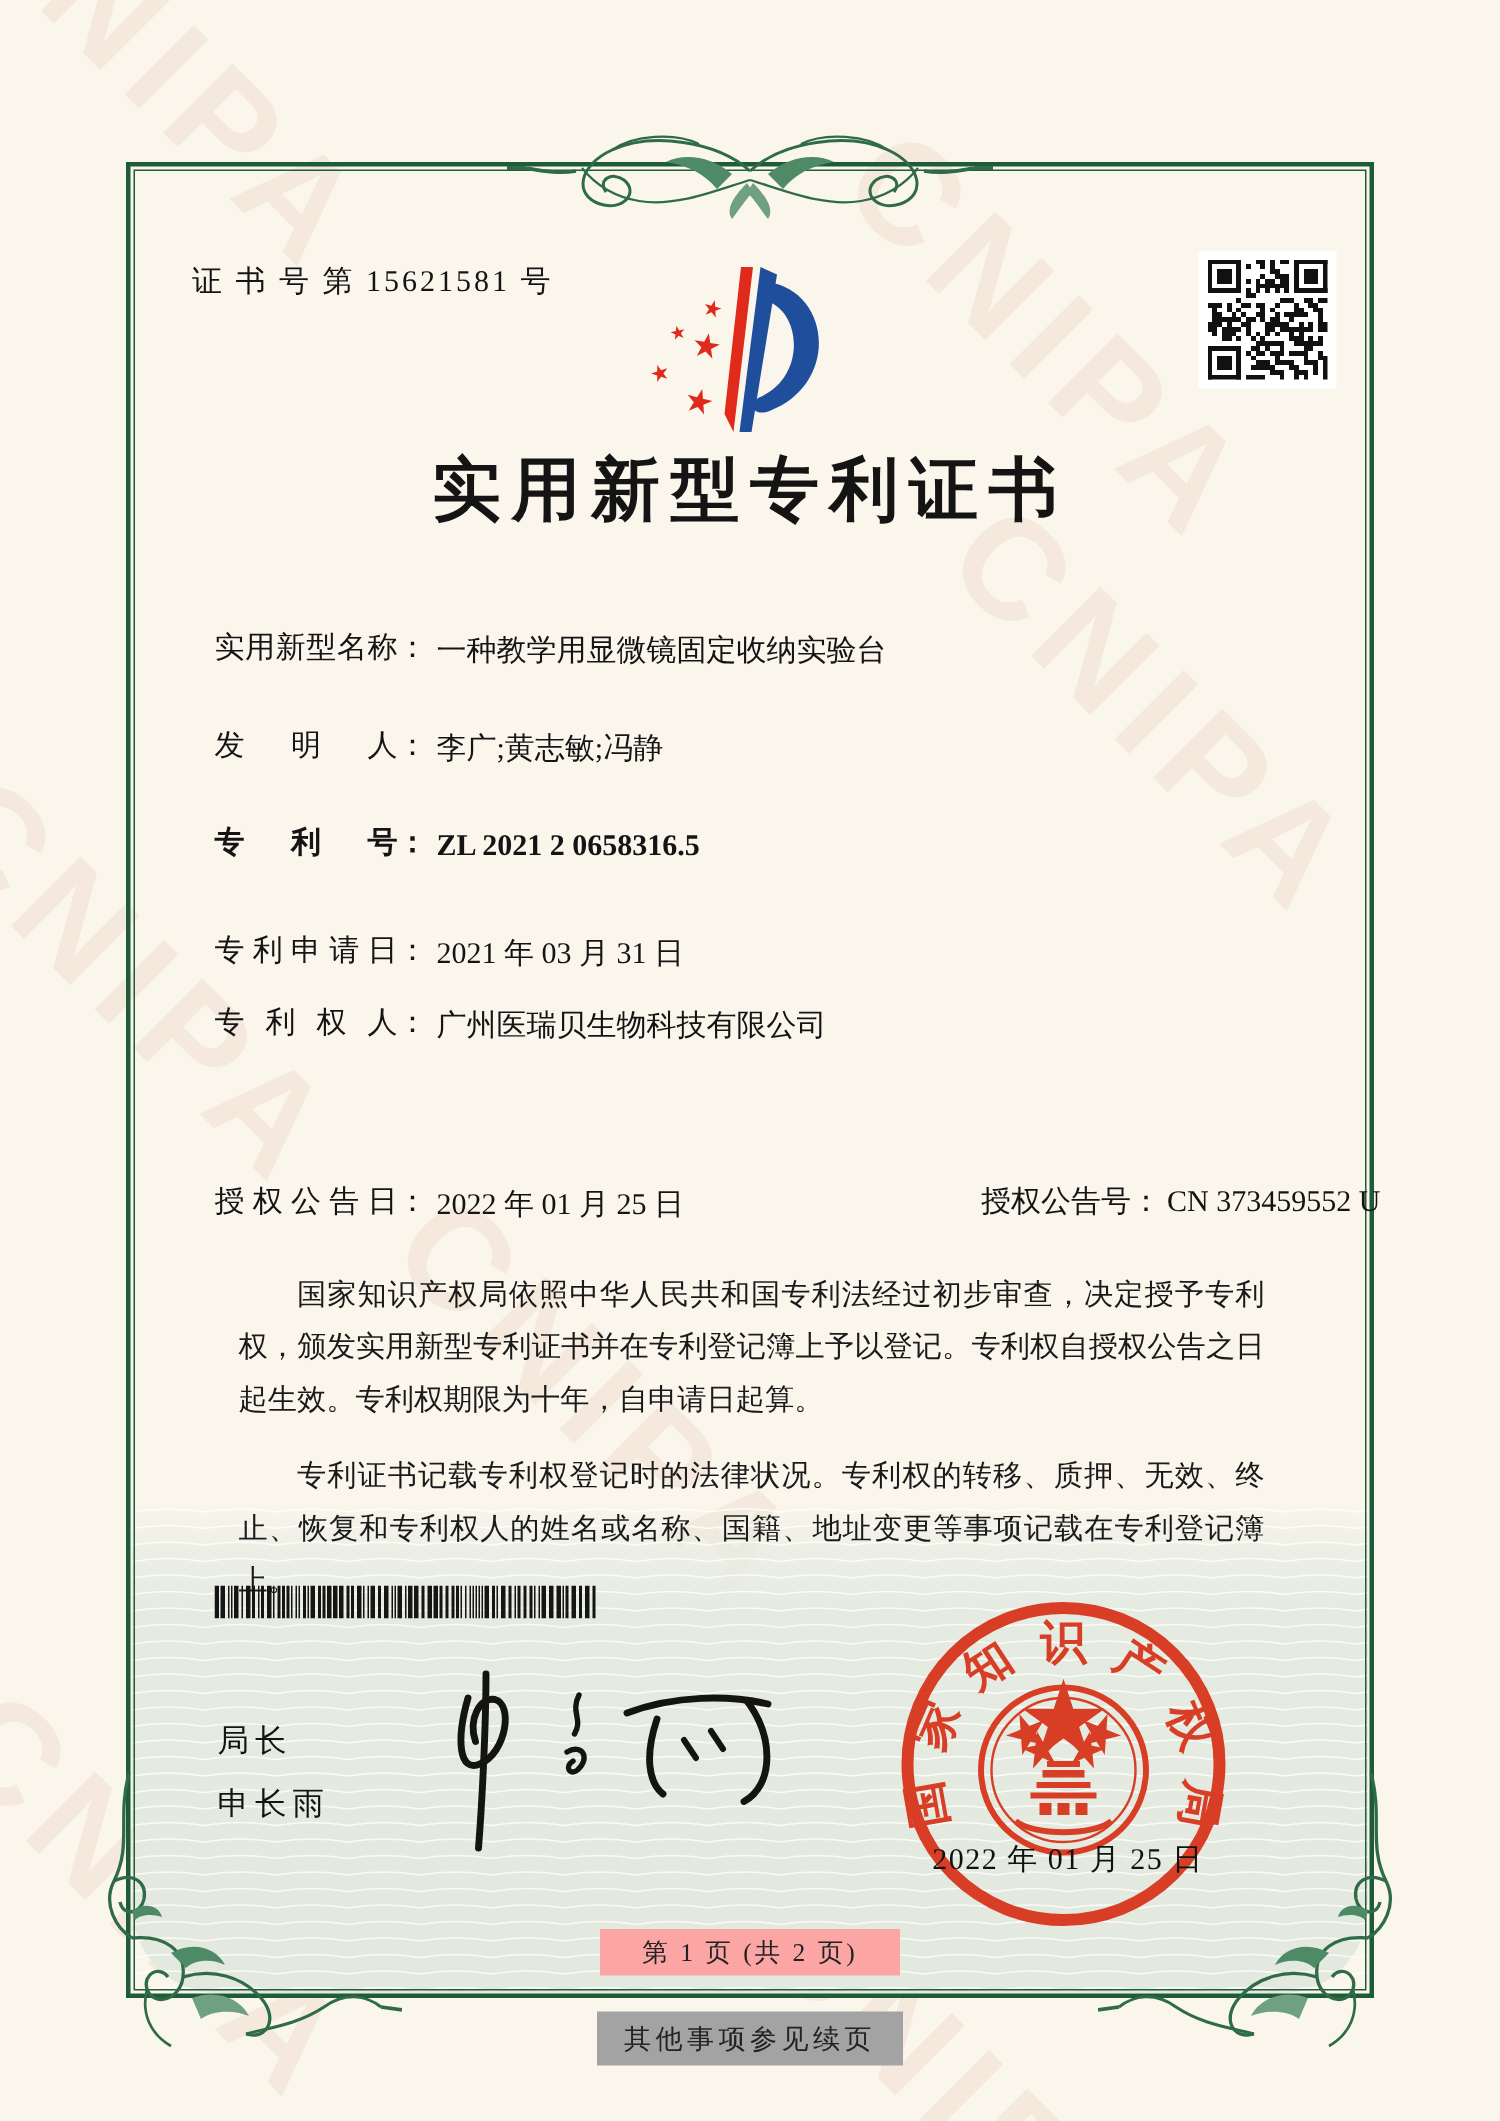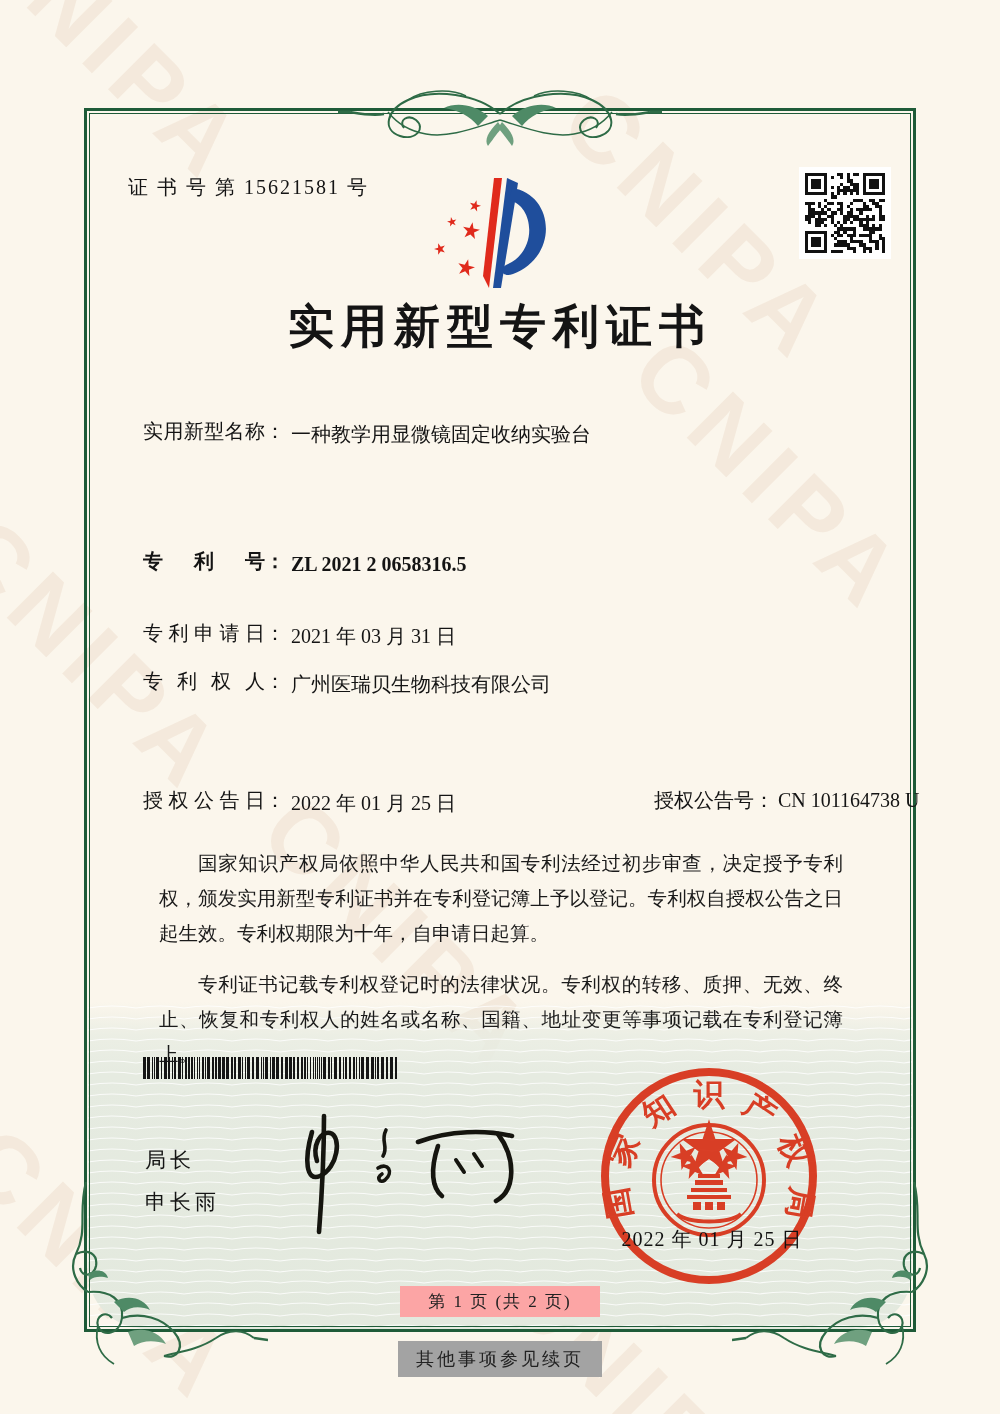--- a/index.html
+++ b/index.html
@@ -403,33 +403,36 @@
         <rect x="20" y="24" width="1" height="1" fill="#111"></rect>
         <rect x="24" y="24" width="1" height="1" fill="#111"></rect>
       </svg>
   </div>
 
   <div class="txt" id="title">实用新型专利证书</div>
 
   <div class="field" style="top:418px;">
     <span class="lab">实用新型名称</span><span class="colon">：</span><span class="val">一种教学用显微镜固定收纳实验台</span>
   </div>
+  <div class="field" style="top:483px;">
+    <span class="lab">发明人</span><span class="colon">：</span><span class="val">李广;黄志敏;冯静</span>
+  </div>
   <div class="field" style="top:548px;font-weight:bold;">
     <span class="lab">专利号</span><span class="colon">：</span><span class="val">ZL 2021 2 0658316.5</span>
   </div>
   <div class="field" style="top:604px;margin-top:16px;">
     <span class="lab">专利申请日</span><span class="colon">：</span><span class="val">2021 年 03 月 31 日</span>
   </div>
   <div class="field" style="top:668px;">
     <span class="lab">专利权人</span><span class="colon">：</span><span class="val">广州医瑞贝生物科技有限公司</span>
   </div>
   <div class="field short" style="top:787px;width:760px;">
     <span class="lab">授权公告日</span><span class="colon">：</span><span class="val">2022 年 01 月 25 日</span>
     <span id="field-pubno">
-      <span>授权公告号</span><span>：</span><span style="margin-left:4px;">CN 101164738 U</span>
+      <span>授权公告号</span><span>：</span><span style="margin-left:4px;">CN 373459552 U</span>
     </span>
   </div>
 
   <div id="body-text">
     <p>国家知识产权局依照中华人民共和国专利法经过初步审查，决定授予专利权，颁发实用新型专利证书并在专利登记簿上予以登记。专利权自授权公告之日起生效。专利权期限为十年，自申请日起算。</p>
     <p>专利证书记载专利权登记时的法律状况。专利权的转移、质押、无效、终止、恢复和专利权人的姓名或名称、国籍、地址变更等事项记载在专利登记簿上。</p>
   </div>
 
   <svg id="barcode" width="258" height="22" viewBox="0 0 258 22">
       <rect x="0" y="0" width="3" height="22" fill="#151515"></rect>

